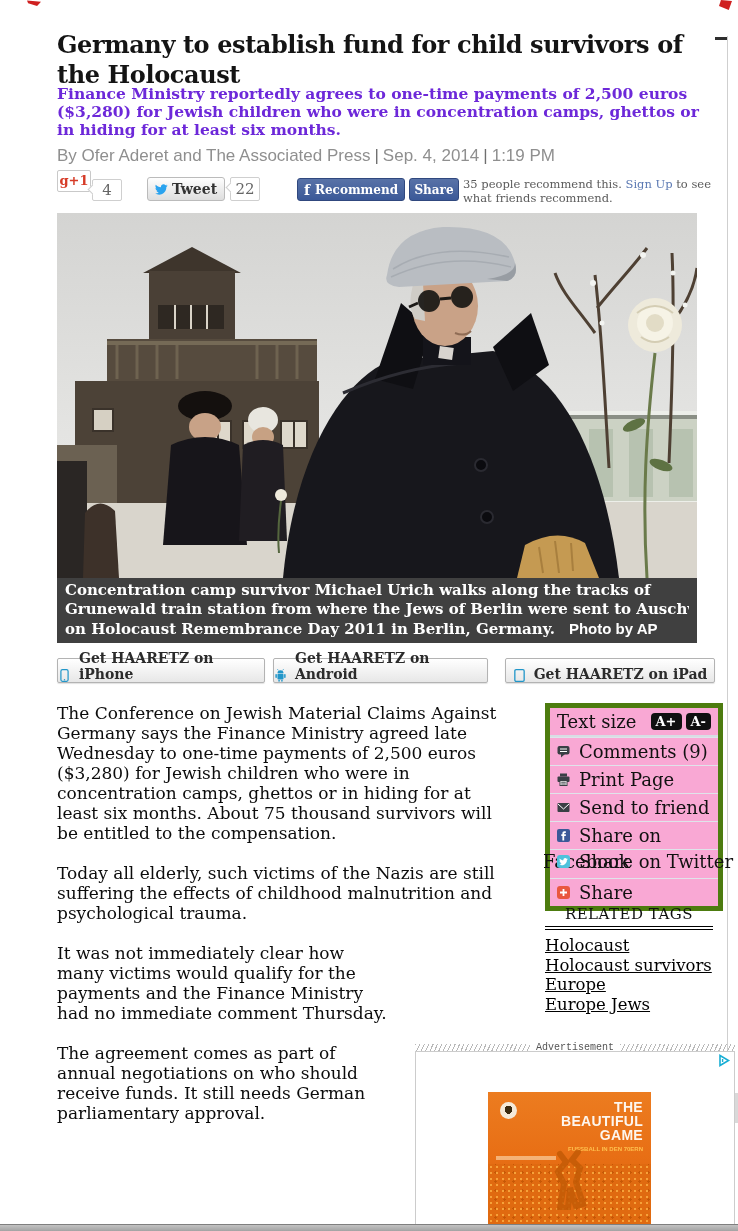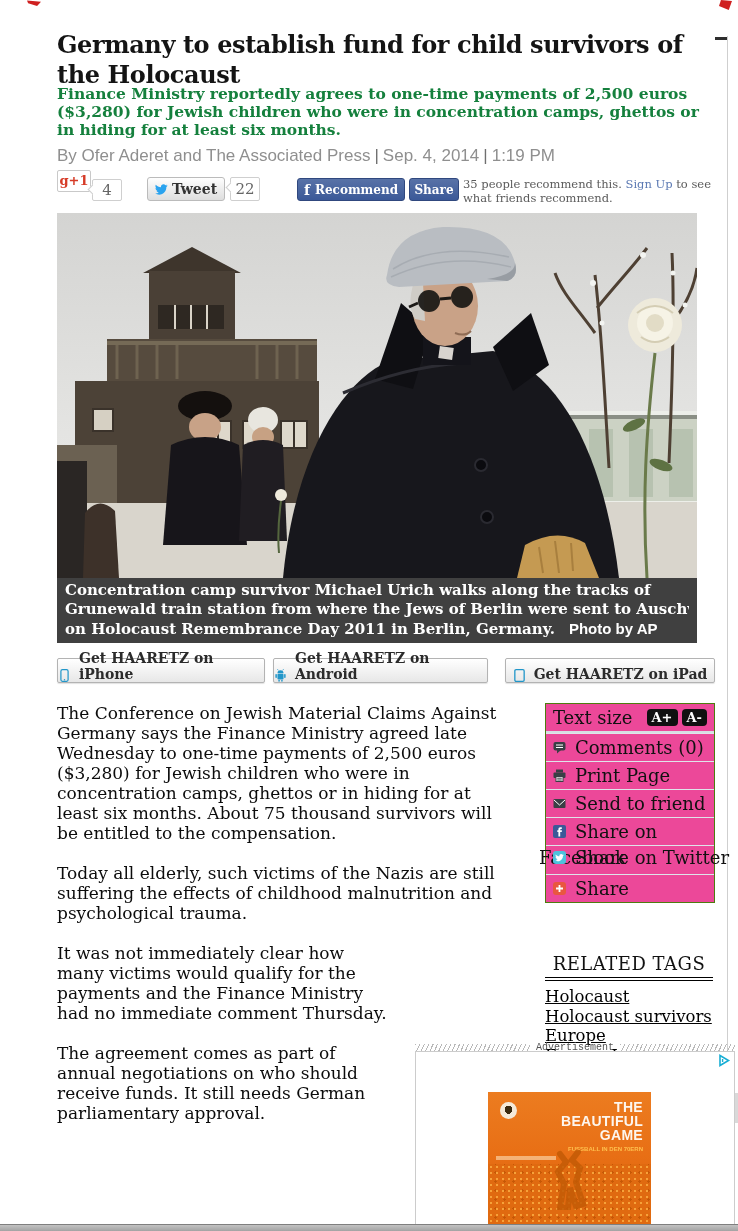--- a/index.html
+++ b/index.html
@@ -13,21 +13,21 @@
   .dash-right{position:absolute;left:715px;top:37px;width:12px;height:3px;background:#2e2e2e;}
   .right-border{position:absolute;left:727px;top:36px;width:1px;height:1195px;background:#cfcfcf;}
   .scroll-nub{position:absolute;left:731px;top:1093px;width:7px;height:30px;background:#d9d9d9;}
   .bottom-bar{position:absolute;left:0;top:1224px;width:738px;height:7px;
         background:linear-gradient(#c2c2c2,#9e9e9e);border-top:1px solid #7f7f7f;}
 
   
   .headline{position:absolute;left:57px;top:14px;width:645px;font-size:24px;font-weight:bold;
         line-height:1.25;letter-spacing:-0.4px;color:#141414;}
   .subhead{position:absolute;left:57px;top:85px;width:655px;font-size:15.5px;font-weight:bold;
-        line-height:18px;color:#15803d;}
+        line-height:18px;color:#6d28d9;}
   .byline{position:absolute;left:57px;top:146px;width:660px;
         font-family:"Liberation Sans",sans-serif;font-size:17px;color:#8f8f8f;}
   .byline .pipe{color:#6f6f6f;padding:0 4px;}
   .gplus-btn{position:absolute;left:57px;top:170px;width:32px;height:20px;background:#fff;
         border:1px solid #c9c9c9;border-radius:2px;font-size:13px;font-weight:bold;color:#d63b27;
         text-align:center;line-height:20px;}
   .count-bubble{position:absolute;background:#fff;border:1px solid #cfcfcf;border-radius:2px;
         color:#666;text-align:center;}
   .count-bubble:before{content:"";position:absolute;left:-4px;top:6px;width:6px;height:6px;
         background:#fff;border-left:1px solid #cfcfcf;border-bottom:1px solid #cfcfcf;
@@ -66,38 +66,38 @@
   .app-android{left:273px;width:215px;}
   .app-ipad{left:505px;width:210px;}
 
   
   .body-col{position:absolute;left:57px;top:703px;width:448px;font-size:17px;line-height:20px;
         color:#0c0c0c;}
   .body-col p{margin:0 0 20px 0;}
   .body-col p.narrow{width:336px;}
 
   
-  .toolbox{position:absolute;left:545px;top:703px;width:168px;border:1px solid #4d7c0f;
-        background:#ec4899;font-size:18px;}
+  .toolbox{position:absolute;left:545px;top:703px;width:168px;border:5px solid #4d7c0f;
+        background:#f9a8d4;font-size:18px;}
   .tool-row{display:flex;align-items:center;gap:9px;padding:3px 7px;border-top:1px solid #dfe4ea;
         min-height:21px;}
   .tool-row:first-child{border-top:none;border-bottom:2px solid #d7dde4;}
   .textsize-row{justify-content:space-between;}
   .ts-btns{display:flex;gap:4px;}
   .ts-btn{background:#101010;color:#fff;border-radius:4px;font-size:13px;font-weight:bold;
         padding:1px 5px;line-height:15px;}
   .icon13{width:13px;height:13px;flex:0 0 13px;display:inline-block;}
   .row-overlap{position:relative;height:22px;}
   .fb-ghost{position:absolute;left:-7px;top:1px;white-space:nowrap;}
   .overlap-inner{position:absolute;left:7px;top:1px;display:flex;align-items:center;gap:9px;
         white-space:nowrap;}
 
   
   .related{position:absolute;left:545px;top:905px;width:168px;}
-  .related-title{text-align:center;font-size:18px;letter-spacing:.5px;padding-bottom:3px;margin-top:48px;}
+  .related-title{text-align:center;font-size:15px;letter-spacing:.5px;padding-bottom:3px;}
   .hr2{height:2px;border-top:1px solid #000;border-bottom:1px solid #000;margin-bottom:6px;}
   .tag-link{display:block;font-size:16.5px;line-height:19.5px;color:#000;
         text-decoration:underline;}
 
   
   .ad-header{position:absolute;left:415px;top:1042px;width:320px;display:flex;align-items:center;
         gap:6px;font-family:Liberation Mono, monospace;font-size:10px;color:#555;}
   .hatch{flex:1;height:7px;
         background:repeating-linear-gradient(115deg,#b9b9b9 0 1px,transparent 1px 4px);}
   .ad-box{position:absolute;left:415px;top:1051px;width:318px;height:180px;background:#fff;
@@ -330,21 +330,21 @@
         <span class="ts-btn">A-</span>
       </span>
     </div>
     <div class="tool-row">
       <svg class="icon13" viewBox="0 0 13 13">
         <rect x="0.5" y="1" width="12" height="8.5" rx="2" fill="#3a3f45"></rect>
         <polygon points="4,9 4,12.5 8,9" fill="#3a3f45"></polygon>
         <line x1="3" y1="4" x2="10" y2="4" stroke="#fff" stroke-width="1"></line>
         <line x1="3" y1="6.5" x2="10" y2="6.5" stroke="#fff" stroke-width="1"></line>
       </svg>
-      <span>Comments (0)</span>
+      <span>Comments (9)</span>
     </div>
     <div class="tool-row">
       <svg class="icon13" viewBox="0 0 13 13">
         <rect x="3" y="0.5" width="7" height="3" fill="#3a3f45"></rect>
         <rect x="0.5" y="3.5" width="12" height="5.5" rx="1" fill="#3a3f45"></rect>
         <rect x="3" y="7.5" width="7" height="5" fill="#fff" stroke="#3a3f45"></rect>
         <line x1="4.2" y1="9.2" x2="8.8" y2="9.2" stroke="#3a3f45"></line>
         <line x1="4.2" y1="11" x2="8.8" y2="11" stroke="#3a3f45"></line>
       </svg>
       <span>Print Page</span>

